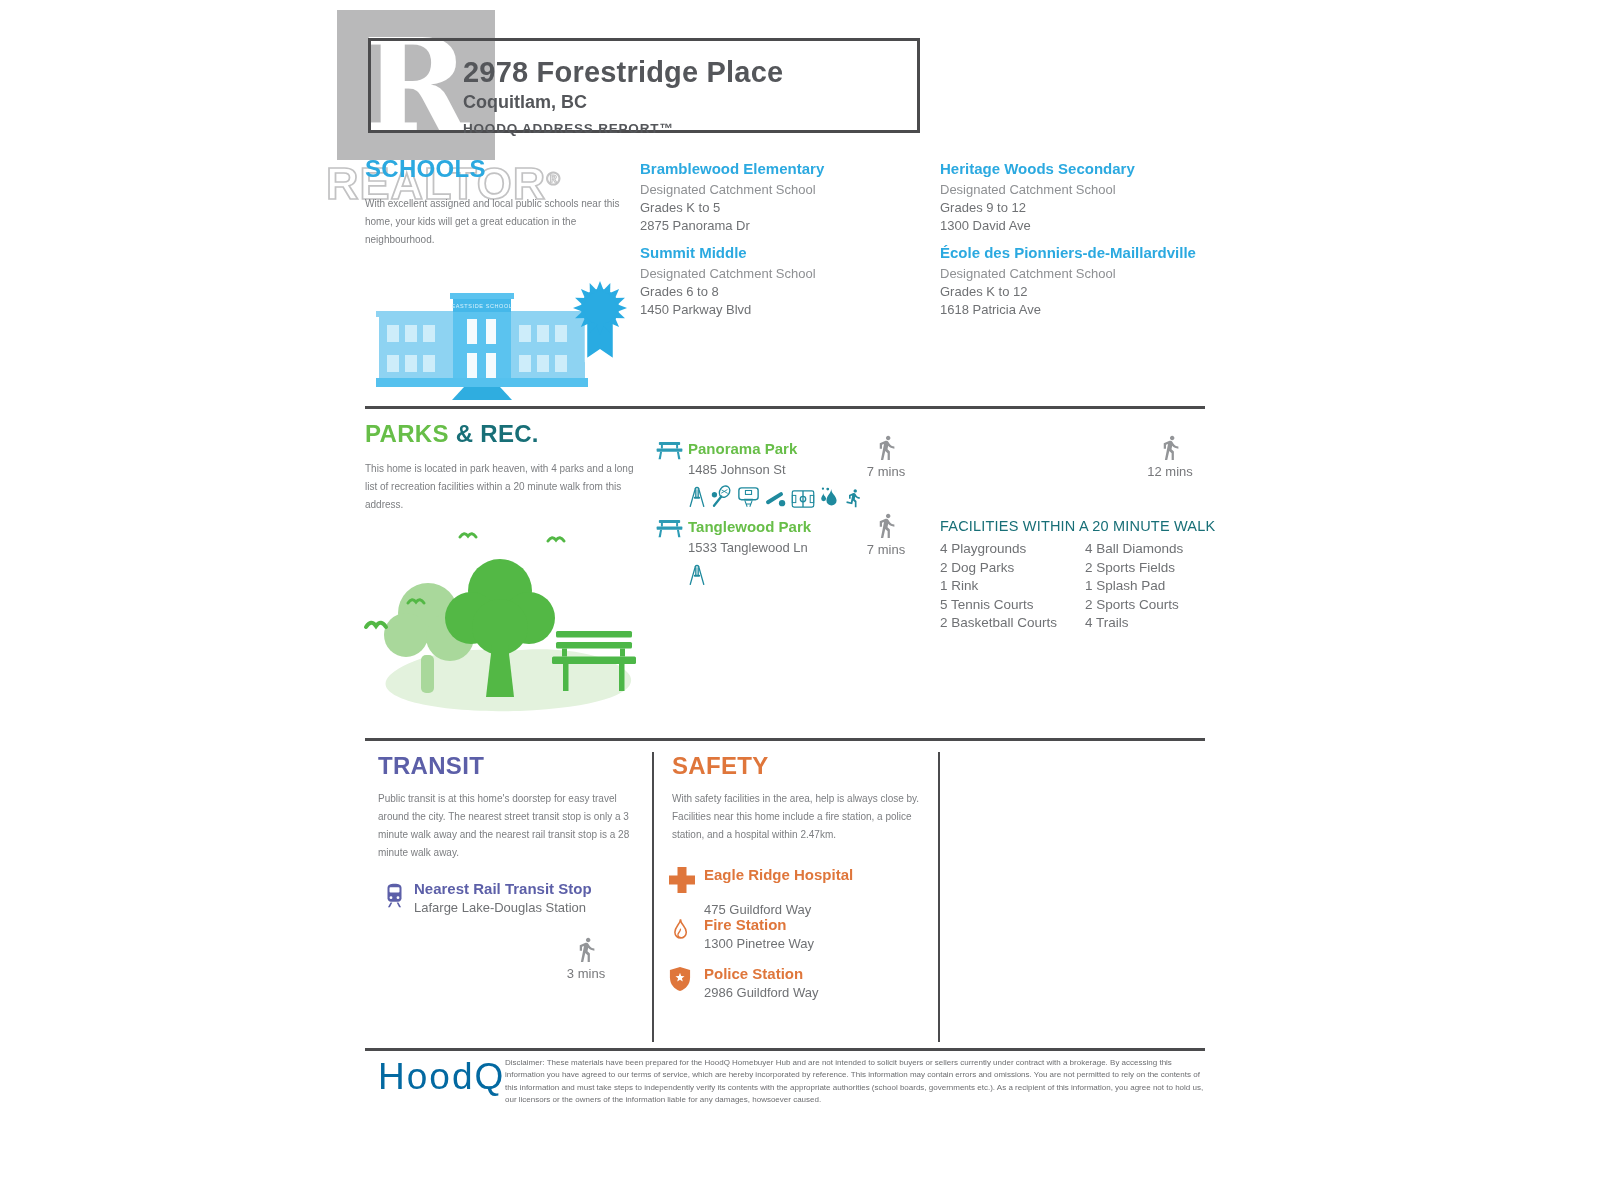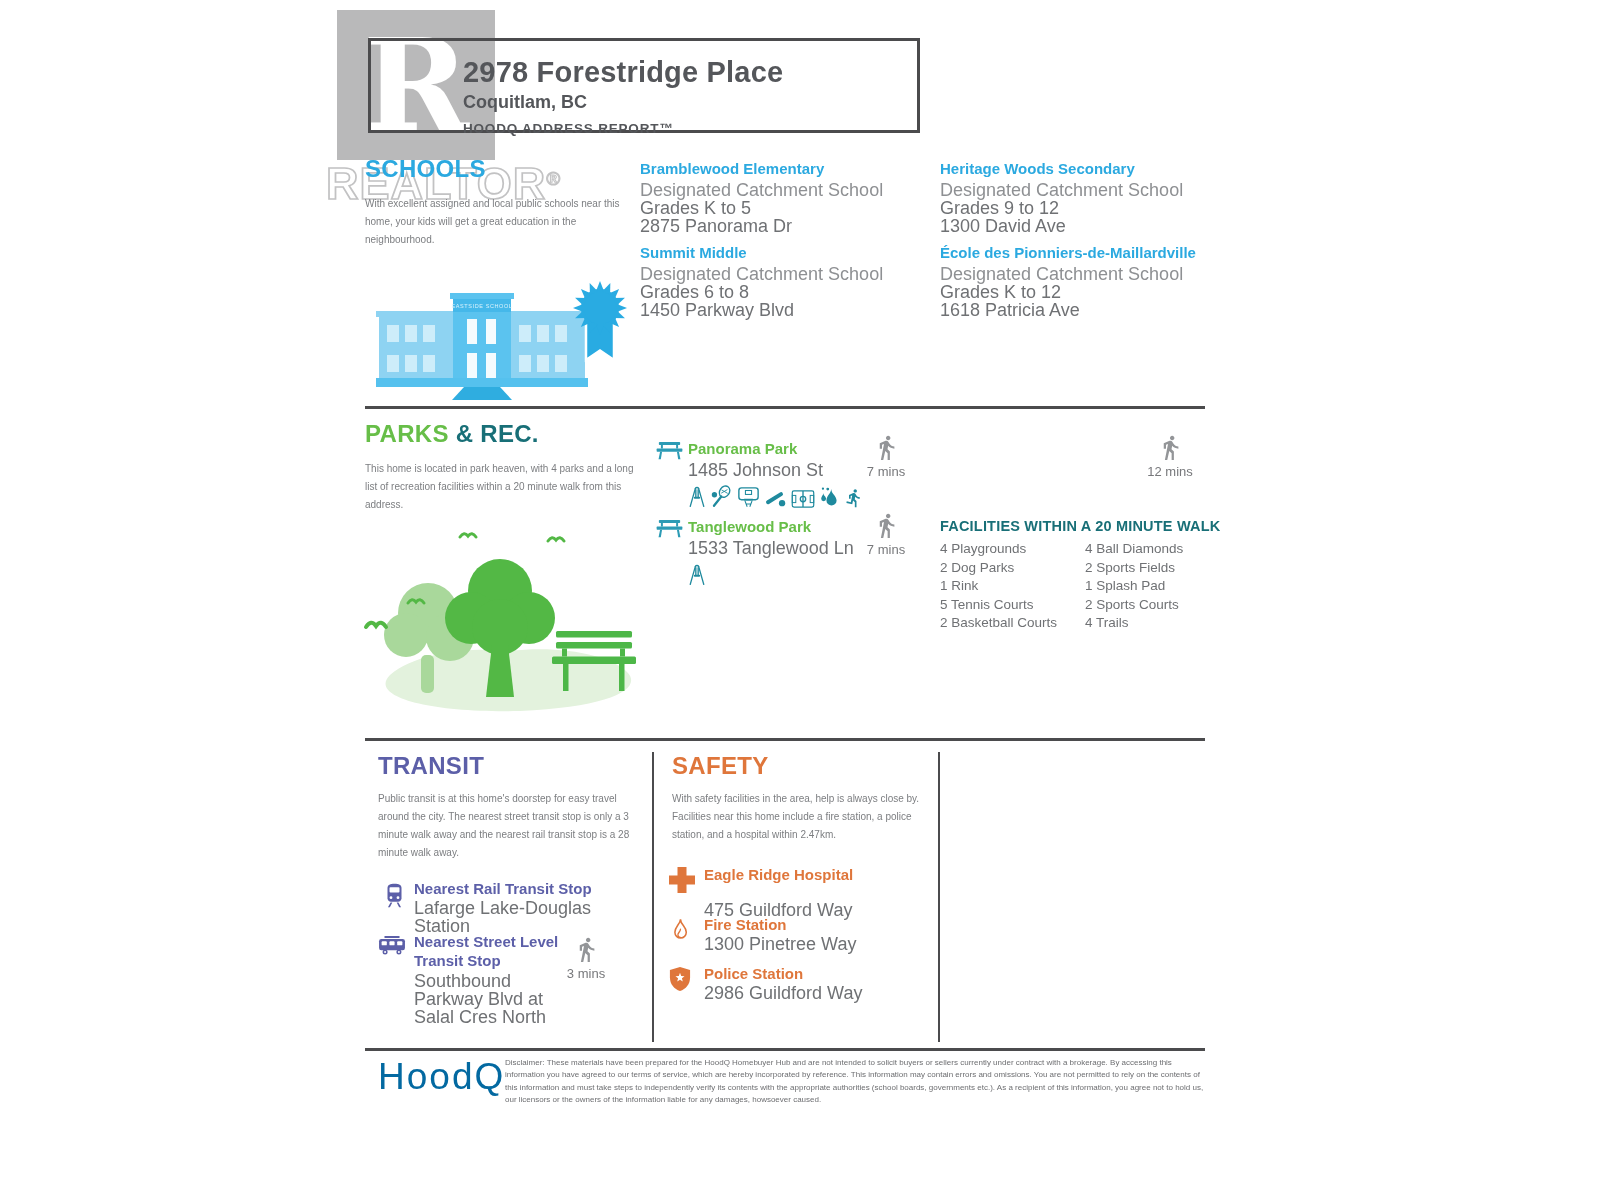--- a/index.html
+++ b/index.html
@@ -18,30 +18,30 @@
   .header-box{left:368px;top:38px;width:552px;height:95px;border:3px solid #4b4b4d;
               box-sizing:border-box;z-index:2;}
   .header-inner{position:absolute;left:92px;top:15px;color:#54565a;}
   .addr-title{font-size:29px;font-weight:bold;letter-spacing:.2px;}
   .addr-sub{font-size:18px;font-weight:bold;margin-top:3px;}
   .addr-report{font-size:13.5px;font-weight:bold;margin-top:8px;letter-spacing:.8px;}
   
   .sec-h{font-size:24px;font-weight:800;letter-spacing:.3px;z-index:2;}
   .intro{font-size:10px;line-height:18px;color:#7c7e81;z-index:2;}
   .entry-name{font-size:15px;font-weight:bold;margin-bottom:4px;}
-  .entry-line{font-size:18px;line-height:18px;}
+  .entry-line{font-size:13px;line-height:18px;}
   .type-line{color:#8e9093;}
   .blue{color:#2ba9e0;} .green{color:#67be48;} .teal{color:#186f77;}
   .purple{color:#5c5fa8;} .orange{color:#df763b;}
   .divider{background:#4b4b4d;height:2.5px;z-index:2;}
   .vdivider{background:#4b4b4d;width:2px;z-index:2;}
   .walkblock{width:60px;text-align:center;z-index:2;color:#77787b;font-size:13px;}
   .walkblock svg{display:block;margin:0 auto 1px auto;}
   .icon-row{display:flex;align-items:flex-end;gap:4px;z-index:2;}
-  .fac-h{font-size:14.5px;font-weight:700;letter-spacing:.2px;}
+  .fac-h{font-size:14.5px;font-weight:400;letter-spacing:.2px;}
   .fac-col{font-size:13.5px;line-height:18.5px;color:#6f7174;}
   .poi .entry-line{color:#6f7174;}
   .footer-logo{font-size:37px;color:#0369a1;letter-spacing:2px;z-index:2;}
   .disclaimer{width:705px;font-size:8px;line-height:1.55;color:#6d6e71;z-index:2;}
   svg{overflow:visible;}
 </style>
 </head>
 <body>
 
 <svg width="0" height="0" style="position:absolute">
@@ -383,29 +383,20 @@
   <div class="abs" style="left:384px;top:880px;z-index:2;">
     <svg width="21" height="27" viewBox="0 0 24 30" fill="#5c5fa8" style="position:absolute;left:0;top:2px;">
         <use href="#i-train"></use>
       </svg>
     <div style="margin-left:30px;width:210px;">
       <div class="entry-name purple" style="margin-bottom:2px;">Nearest Rail Transit Stop</div>
       <div class="entry-line">Lafarge Lake-Douglas Station</div>
     </div>
   </div>
 
-  <div class="abs" style="left:378px;top:932px;z-index:2;">
-    <svg width="28" height="19" viewBox="0 0 32 22" fill="#5c5fa8" style="position:absolute;left:0;top:4px;">
-        <use href="#i-bus"></use>
-      </svg>
-    <div style="margin-left:36px;width:162px;">
-      <div class="entry-name purple" style="margin-bottom:2px;line-height:19px;">Nearest Street Level Transit Stop</div>
-      <div class="entry-line">Southbound Parkway Blvd at Salal Cres North</div>
-    </div>
-  </div>
   <div class="abs walkblock" style="left:556px;top:934px;">
     <svg width="27" height="31" viewBox="0 0 24 24" fill="#939598">
         <use href="#i-walk"></use>
       </svg>
     <span>3 mins</span>
   </div>
 
   <div class="abs vdivider" style="left:652px;top:752px;height:290px;"></div>
 
   <div class="abs sec-h orange" style="left:672px;top:752px;">SAFETY</div>

